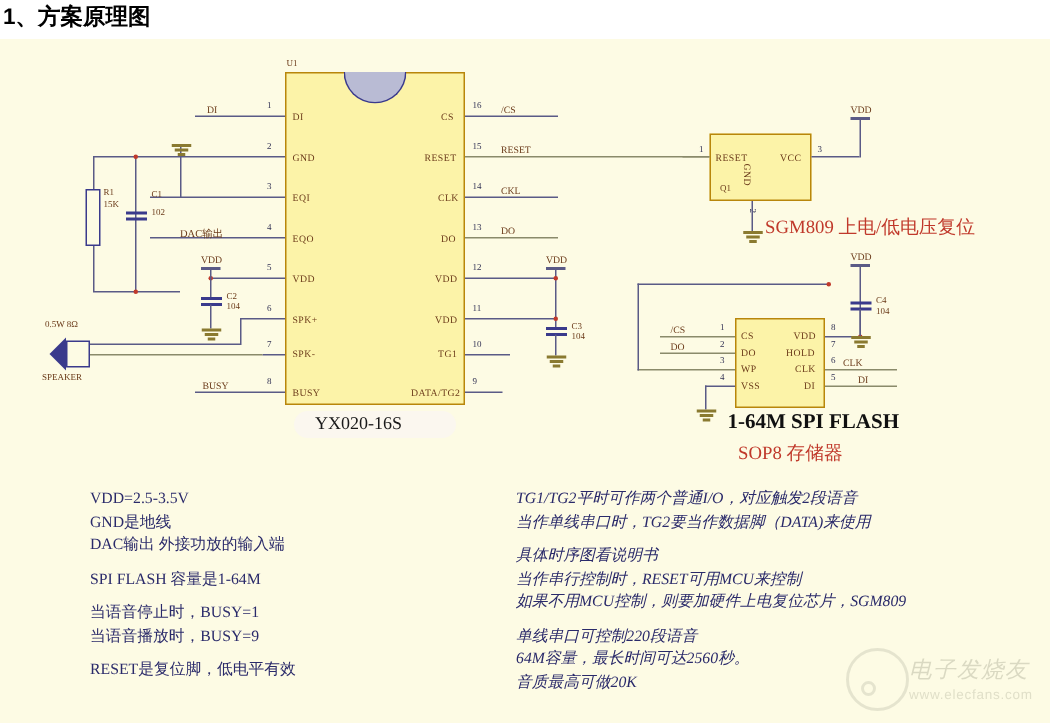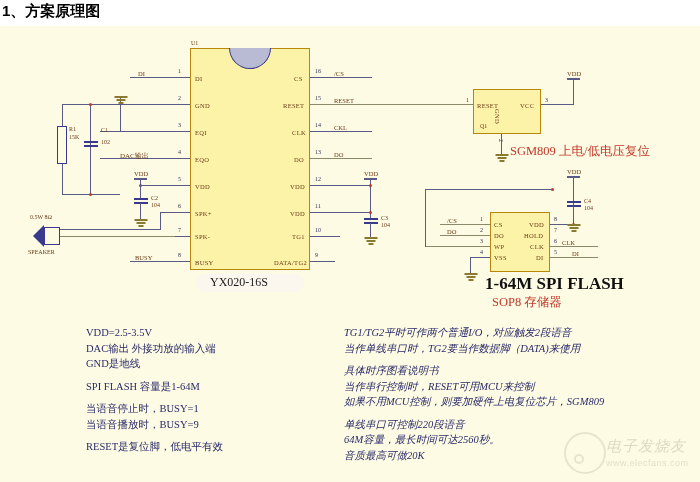--- a/index.html
+++ b/index.html
@@ -81,21 +81,21 @@
     border-radius:10px;
   }
   .captionred{
     position:absolute;
     font-size:12.5px;color:#c0392b;
     font-family:"Liberation Serif", serif;
     white-space:nowrap;
   }
   .captionblk{
     position:absolute;
-    font-size:17px;color:#101010;
+    font-size:14px;color:#101010;
     font-weight:bold;
     font-family:"Liberation Serif", serif;
     white-space:nowrap;
   }
   
   .gnd{position:absolute;}
   .gnd i{position:absolute;display:block;background:#8a7a30;left:50%;transform:translateX(-50%);}
   .gnd i:nth-child(1){width:13px;height:1.5px;top:0;}
   .gnd i:nth-child(2){width:9px;height:1.5px;top:3px;}
   .gnd i:nth-child(3){width:5px;height:1.5px;top:6px;}
@@ -399,24 +399,24 @@
   </div>
 
   <div class="netlabel" style="left:447px;top:191px;">/CS</div>
   <div class="netlabel" style="left:447px;top:202px;">DO</div>
   <div class="netlabel" style="left:562px;top:213px;">CLK</div>
   <div class="netlabel" style="left:572px;top:224px;">DI</div>
 
   <div class="captionblk" style="left:485px;top:248px;">1-64M SPI FLASH</div>
   <div class="captionred" style="left:492px;top:268px;">SOP8 存储器</div>
 
-  <div class="notes left" style="left:86px;top:299px;">
+  <div class="notes left" style="left:60px;top:299px;">
     <p>VDD=2.5-3.5V</p>
+    <p>GND是地线</p>
     <p>DAC输出 外接功放的输入端</p>
-    <p>GND是地线</p>
     <p class="gap">SPI FLASH 容量是1-64M</p>
     <p class="gap">当语音停止时，BUSY=1</p>
     <p>当语音播放时，BUSY=9</p>
     <p class="gap">RESET是复位脚，低电平有效</p>
   </div>
 
   <div class="notes right" style="left:344px;top:299px;">
     <p>TG1/TG2平时可作两个普通I/O，对应触发2段语音</p>
     <p>当作单线串口时，TG2要当作数据脚（DATA)来使用</p>
     <p class="gap">具体时序图看说明书</p>

